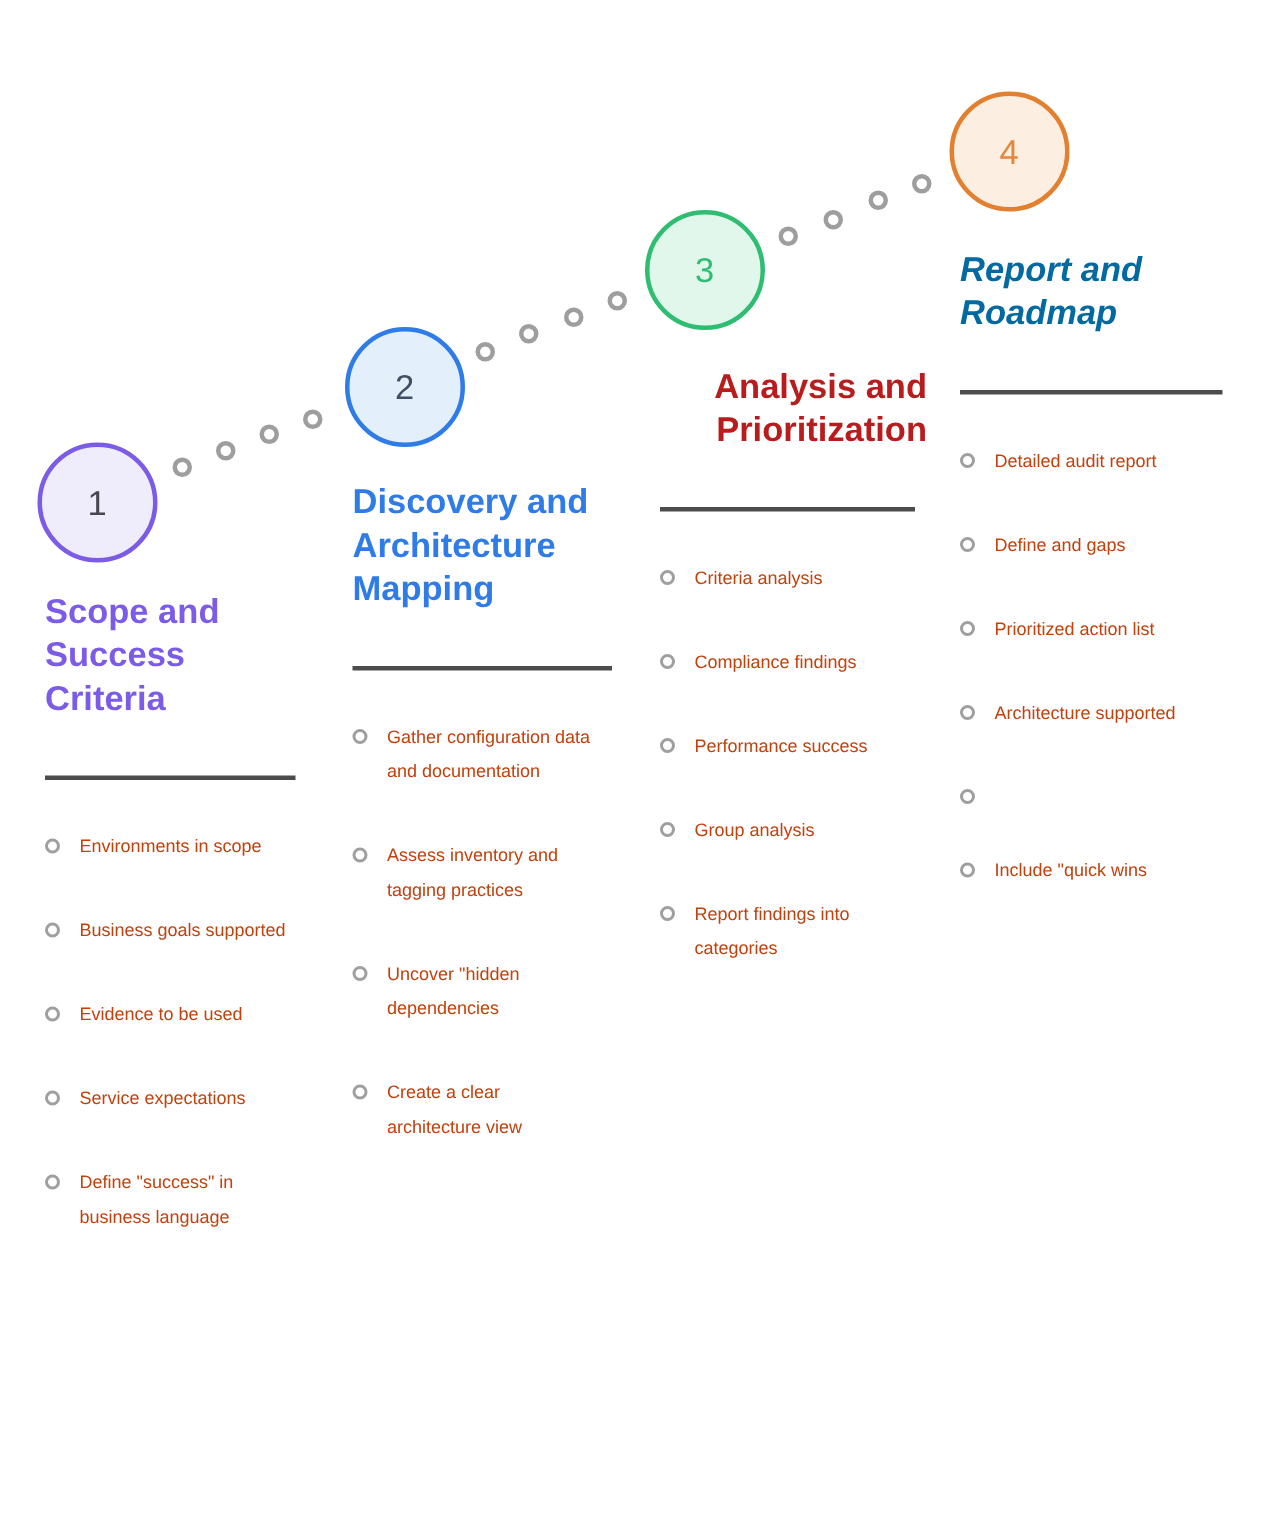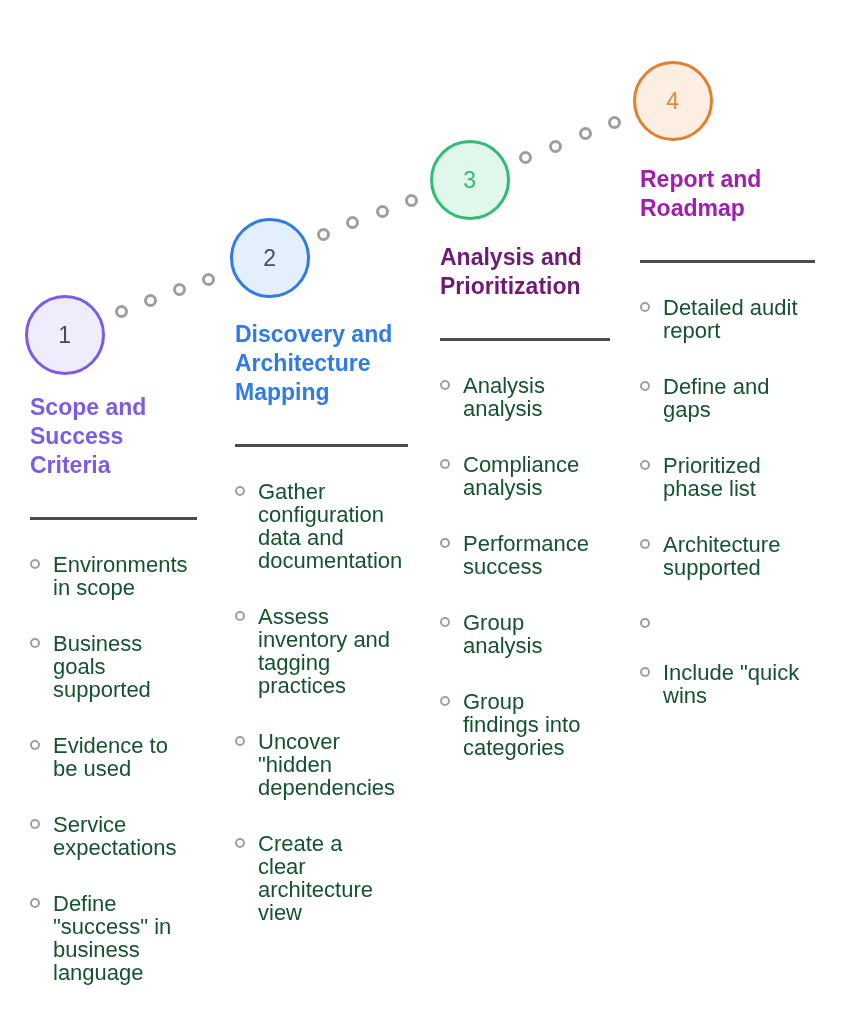--- a/index.html
+++ b/index.html
@@ -39,22 +39,22 @@
   }
   
   .col{position:absolute;}
   .title{
     margin:0 0 37px 0;
     font-size:23px;line-height:29px;
     font-weight:600;
   }
   .t1{color:#7c5ce6;}
   .t2{color:#2f7ce6;}
-  .t3{color:#701a75;}
-  .t4{color:#a21caf;}
+  .t3{color:#b91c1c;text-align:right;}
+  .t4{color:#0369a1;font-style:italic;}
   .divider{
     height:3px;width:170px;
     background:#4c4c4c;
     margin:0 0 33px 0;
   }
   .items{
     list-style:none;
     margin:0;padding:0;
   }
   .item{
@@ -65,22 +65,22 @@
   .bullet{
     flex:0 0 auto;
     width:10px;height:10px;
     box-sizing:border-box;
     border:2.5px solid #9f9f9f;
     border-radius:50%;
     margin:6px 13px 0 0;
     background:#ffffff;
   }
   .item-text{
-    font-size:22px;line-height:23px;
-    color:#14532d;
+    font-size:12px;line-height:23px;
+    color:#c2410c;
   }
 </style>
 </head>
 <body>
 
 <div class="canvas">
 
   <div>
     <div class="dot" style="left:115px;top:305px;"></div>
     <div class="dot" style="left:144px;top:294px;"></div>
@@ -164,56 +164,56 @@
       </li>
     </ul>
   </div>
 
   <div class="col" style="left:440px;top:243px;width:178px;">
     <h2 class="title t3">Analysis and Prioritization</h2>
     <div class="divider" style="width:170px;"></div>
     <ul class="items" style="width:150px;">
       <li class="item">
         <span class="bullet"></span>
-        <span class="item-text">Analysis analysis</span>
-      </li>
-      <li class="item">
-        <span class="bullet"></span>
-        <span class="item-text">Compliance analysis</span>
+        <span class="item-text">Criteria analysis</span>
+      </li>
+      <li class="item">
+        <span class="bullet"></span>
+        <span class="item-text">Compliance findings</span>
       </li>
       <li class="item">
         <span class="bullet"></span>
         <span class="item-text">Performance success</span>
       </li>
       <li class="item">
         <span class="bullet"></span>
         <span class="item-text">Group analysis</span>
       </li>
       <li class="item">
         <span class="bullet"></span>
-        <span class="item-text">Group findings into categories</span>
+        <span class="item-text">Report findings into categories</span>
       </li>
     </ul>
   </div>
 
   <div class="col" style="left:640px;top:165px;width:185px;">
     <h2 class="title t4">Report and Roadmap</h2>
     <div class="divider" style="width:175px;"></div>
     <ul class="items" style="width:175px;">
       <li class="item">
         <span class="bullet"></span>
         <span class="item-text">Detailed audit report</span>
       </li>
       <li class="item">
         <span class="bullet"></span>
         <span class="item-text">Define and gaps</span>
       </li>
       <li class="item">
         <span class="bullet"></span>
-        <span class="item-text">Prioritized phase list</span>
+        <span class="item-text">Prioritized action list</span>
       </li>
       <li class="item">
         <span class="bullet"></span>
         <span class="item-text">Architecture supported</span>
       </li>
       <li class="item">
         <span class="bullet"></span>
       </li>
       <li class="item">
         <span class="bullet"></span>

